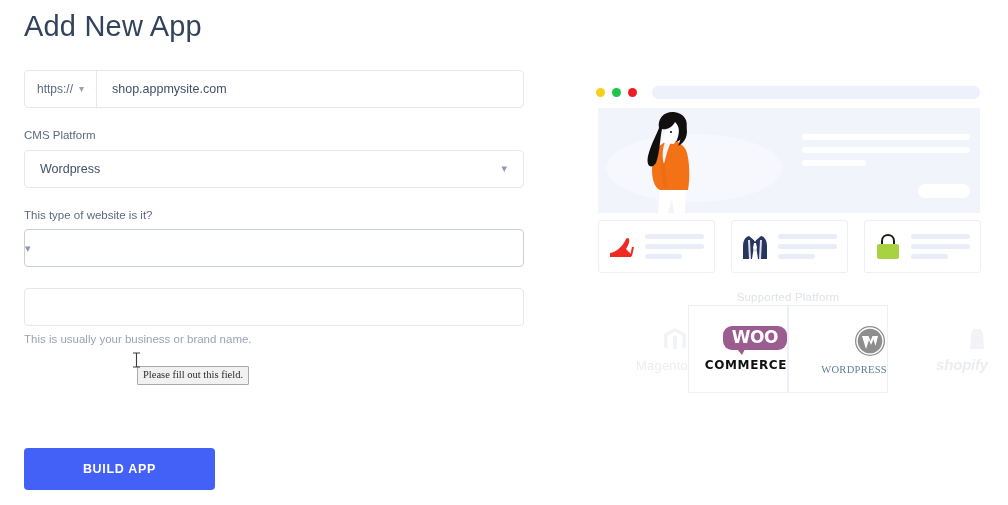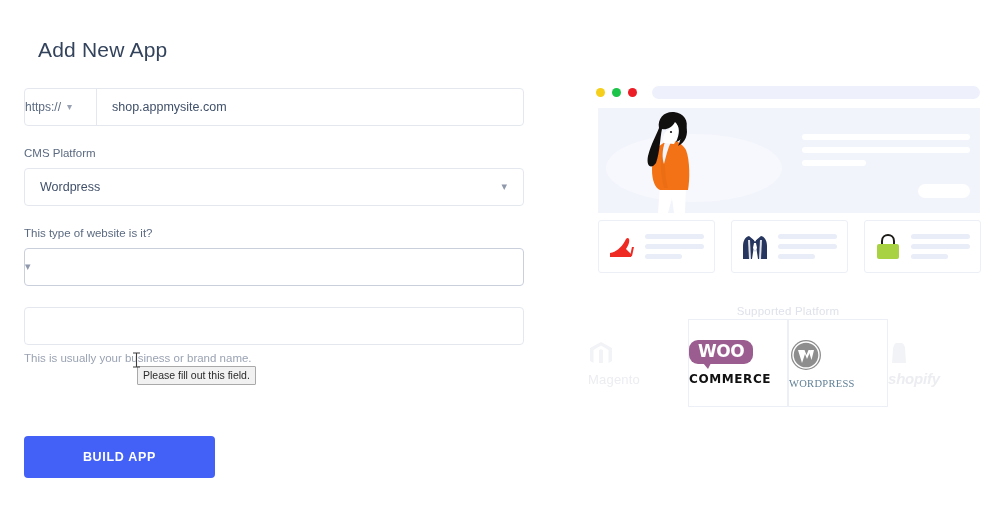--- a/index.html
+++ b/index.html
@@ -13,26 +13,26 @@
   }
 
   
   .form-col {
     position: absolute;
     left: 24px; top: 0;
     width: 500px;
   }
 
   .page-title {
-    font-size: 21px;
+    font-size: 29px;
     font-weight: 400;
     color: #33435c;
     letter-spacing: 0.2px;
-    margin: 14px;
-    padding-top: 23px;
+    margin: 0;
+    padding-top: 9px;
     line-height: 1.2;
   }
 
   .field-group { margin-top: 21px; }
   .field-group.first { margin-top: 26px; }
 
   .field-label {
     font-size: 11.5px;
     color: #5b6a80;
     margin-bottom: 7px;
@@ -48,20 +48,21 @@
     align-items: center;
     position: relative;
   }
   .control.accent { border-color: #c9cfdb; }
 
   .proto {
     width: 72px;
     height: 100%;
     display: flex;
     align-items: center;
+    justify-content: center;
     gap: 6px;
     border-right: 1px solid #e4e8ee;
     font-size: 12px;
     color: #5b6a80;
     cursor: pointer;
     flex: none;
   }
   .proto .chev { font-size: 10px; color: #97a1b2; line-height: 1; }
 
   .url-value {
@@ -107,32 +108,32 @@
     left: 137px; top: 366px;
     background: #f1f1f1;
     border: 1px solid #a9a9a9;
     border-radius: 1px;
     font-size: 10.5px;
     color: #2b2b2b;
     padding: 2px 5px 3px 5px;
     line-height: 1.15;
     white-space: nowrap;
     z-index: 40;
-    font-family: Liberation Sans, sans-serif;
+    font-family: Liberation Serif, serif;
   }
   .ibeam {
     position: absolute;
     left: 132px; top: 352px;
     width: 9px; height: 16px;
     z-index: 41;
   }
 
   .build-btn {
     position: absolute;
-    left: 24px; top: 436px;
+    left: 24px; top: 448px;
     width: 191px; height: 42px;
     background: #4360f7;
     border: 0;
     border-radius: 4px;
     color: #ffffff;
     font-family: "Liberation Sans", sans-serif;
     font-size: 12.5px;
     font-weight: bold;
     letter-spacing: 0.7px;
     cursor: pointer;
@@ -204,35 +205,35 @@
   .pcard-lines { flex: 1; padding-right: 10px; }
   .pl { height: 5px; background: #e9edf8; border-radius: 3px; margin-bottom: 5px; }
   .pl.a { width: 100%; }
   .pl.b { width: 100%; }
   .pl.c { width: 62%; margin-bottom: 0; }
 
   .supported {
     text-align: center;
     font-size: 11.5px;
     color: #dfe2ea;
-    margin-top: 32px;
+    margin-top: 18px;
     letter-spacing: 0.2px;
   }
 
   .logos {
     display: flex;
     align-items: center;
     justify-content: center;
     gap: 0px;
     margin-top: 2px;
   }
   .logo-cell {
     width: 100px; height: 88px;
     display: flex; flex-direction: column;
-    align-items: flex-start; justify-content: center;
+    align-items: flex-end; justify-content: center;
     gap: 4px;
   }
   .logo-cell.boxed { border: 1px solid #eceff6; background: #fff; }
   .logo-cell.faded { opacity: 1; }
 
   .magento-txt { font-size: 13px; color: #ecedf1; letter-spacing: .2px; }
   .shopify-txt { font-size: 15px; color: #ecedf1; font-style: italic; font-weight: bold; letter-spacing: -.2px; }
 
   .woo-bubble {
     background: #9b5c8f;

